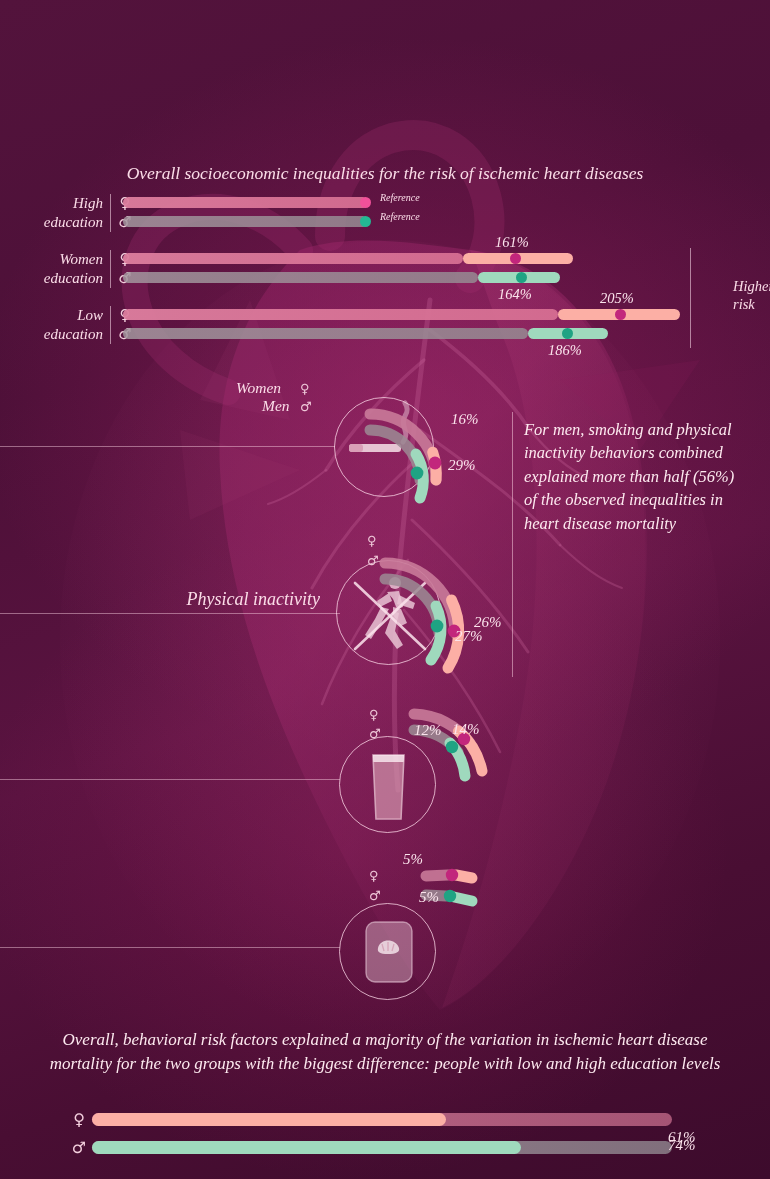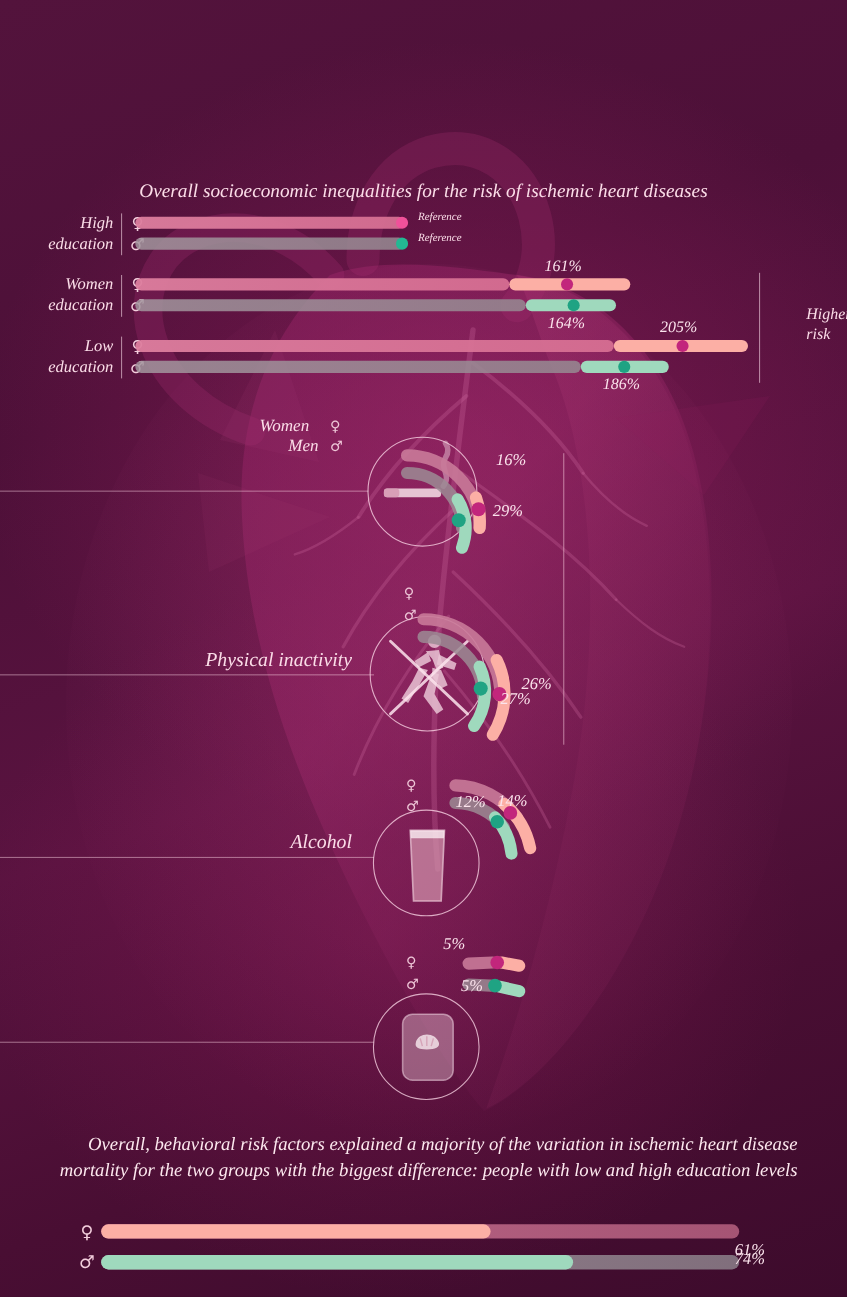--- a/index.html
+++ b/index.html
@@ -127,21 +127,21 @@
   }
   .sidenote {
     position:absolute; left:524px; top:418px; width:226px;
     font-size:16.5px; font-style:italic; line-height:1.42;
     color:#fde9ef;
   }
 
   
   .bottomtext {
     position:absolute; top:1028px; left:45px; width:680px;
-    text-align:right; font-size:17px; font-style:italic; line-height:1.44;
+    text-align:center; font-size:17px; font-style:italic; line-height:1.44;
     color:#fde9ef;
   }
   .bbar-track {
     position:absolute; height:13px; border-radius:7px;
   }
   .bbar-track.f { background:linear-gradient(90deg, rgba(196,110,142,.95), rgba(176,92,124,.9)); }
   .bbar-track.m { background:linear-gradient(90deg, rgba(160,148,156,.9), rgba(140,128,138,.85)); }
   .bbar-fill { position:absolute; height:13px; border-radius:7px; }
   .bbar-fill.f { background:#fcafa5; }
   .bbar-fill.m { background:#9fd9bd; }
@@ -326,21 +326,20 @@
         <circle cx="107" cy="98" r="6.4" fill="#1fa383"></circle>
       </svg>
     </div>
     <div class="gsym" style="left:367px;top:5px;">♀</div>
     <div class="gsym" style="left:367px;top:25px;">♂</div>
     <div class="gpct" style="left:474px;top:86px;">26%</div>
     <div class="gpct" style="left:455px;top:100px;">27%</div>
   </div>
 
   <div class="behavior" style="top:700px;height:140px;">
-    <div class="bh-name" style="left:100px;top:55px;width:220px;">Alcohol</div>
     <div class="bh-line" style="left:0px;top:79px;width:340px;"></div>
     <div class="circle" style="left:339px;top:36px;width:97px;height:97px;">
       <svg viewBox="0 0 97 97" width="97" height="97">
         <path d="M33 18 L64 18 L61 82 L36 82 Z" fill="#e6b7c8" fill-opacity="0.45" stroke="#f3d7e3" stroke-opacity="0.7" stroke-width="1.6"></path>
         <path d="M33.6 24 L63.4 24 L61 82 L36 82 Z" fill="#c9839f" fill-opacity="0.45"></path>
         <path d="M33 18 L64 18 L63.6 25 L33.4 25 Z" fill="#fbeef2" fill-opacity="0.8"></path>
       </svg>
     </div>
     <div class="gaugewrap" style="left:330px;top:0px;">
       <svg width="200" height="140" viewBox="0 0 200 140">
@@ -381,20 +380,21 @@
         <circle cx="120" cy="41" r="6.2" fill="#1fa383"></circle>
       </svg>
     </div>
     <div class="gsym" style="left:369px;top:13px;">♀</div>
     <div class="gsym" style="left:369px;top:33px;">♂</div>
     <div class="gpct" style="left:403px;top:-4px;">5%</div>
     <div class="gpct" style="left:419px;top:34px;">5%</div>
   </div>
 
   <div class="sidediv"></div>
+  <div class="sidenote">For men, smoking and physical inactivity behaviors combined explained more than half (56%) of the observed inequalities in heart disease mortality</div>
 
   <div class="bottomtext">Overall, behavioral risk factors explained a majority of the variation in ischemic heart disease mortality for the two groups with the biggest difference: people with low and high education levels</div>
 
   <div>
     <div class="bsym" style="top:1110px;">♀</div>
     <div class="bbar-track f" style="left:92px;top:1113px;width:580px;"></div>
     <div class="bbar-fill f" style="left:92px;top:1113px;width:354px;"></div>
     <div class="bpct" style="top:1109px;margin-top:20px;">61%</div>
   </div>
 

